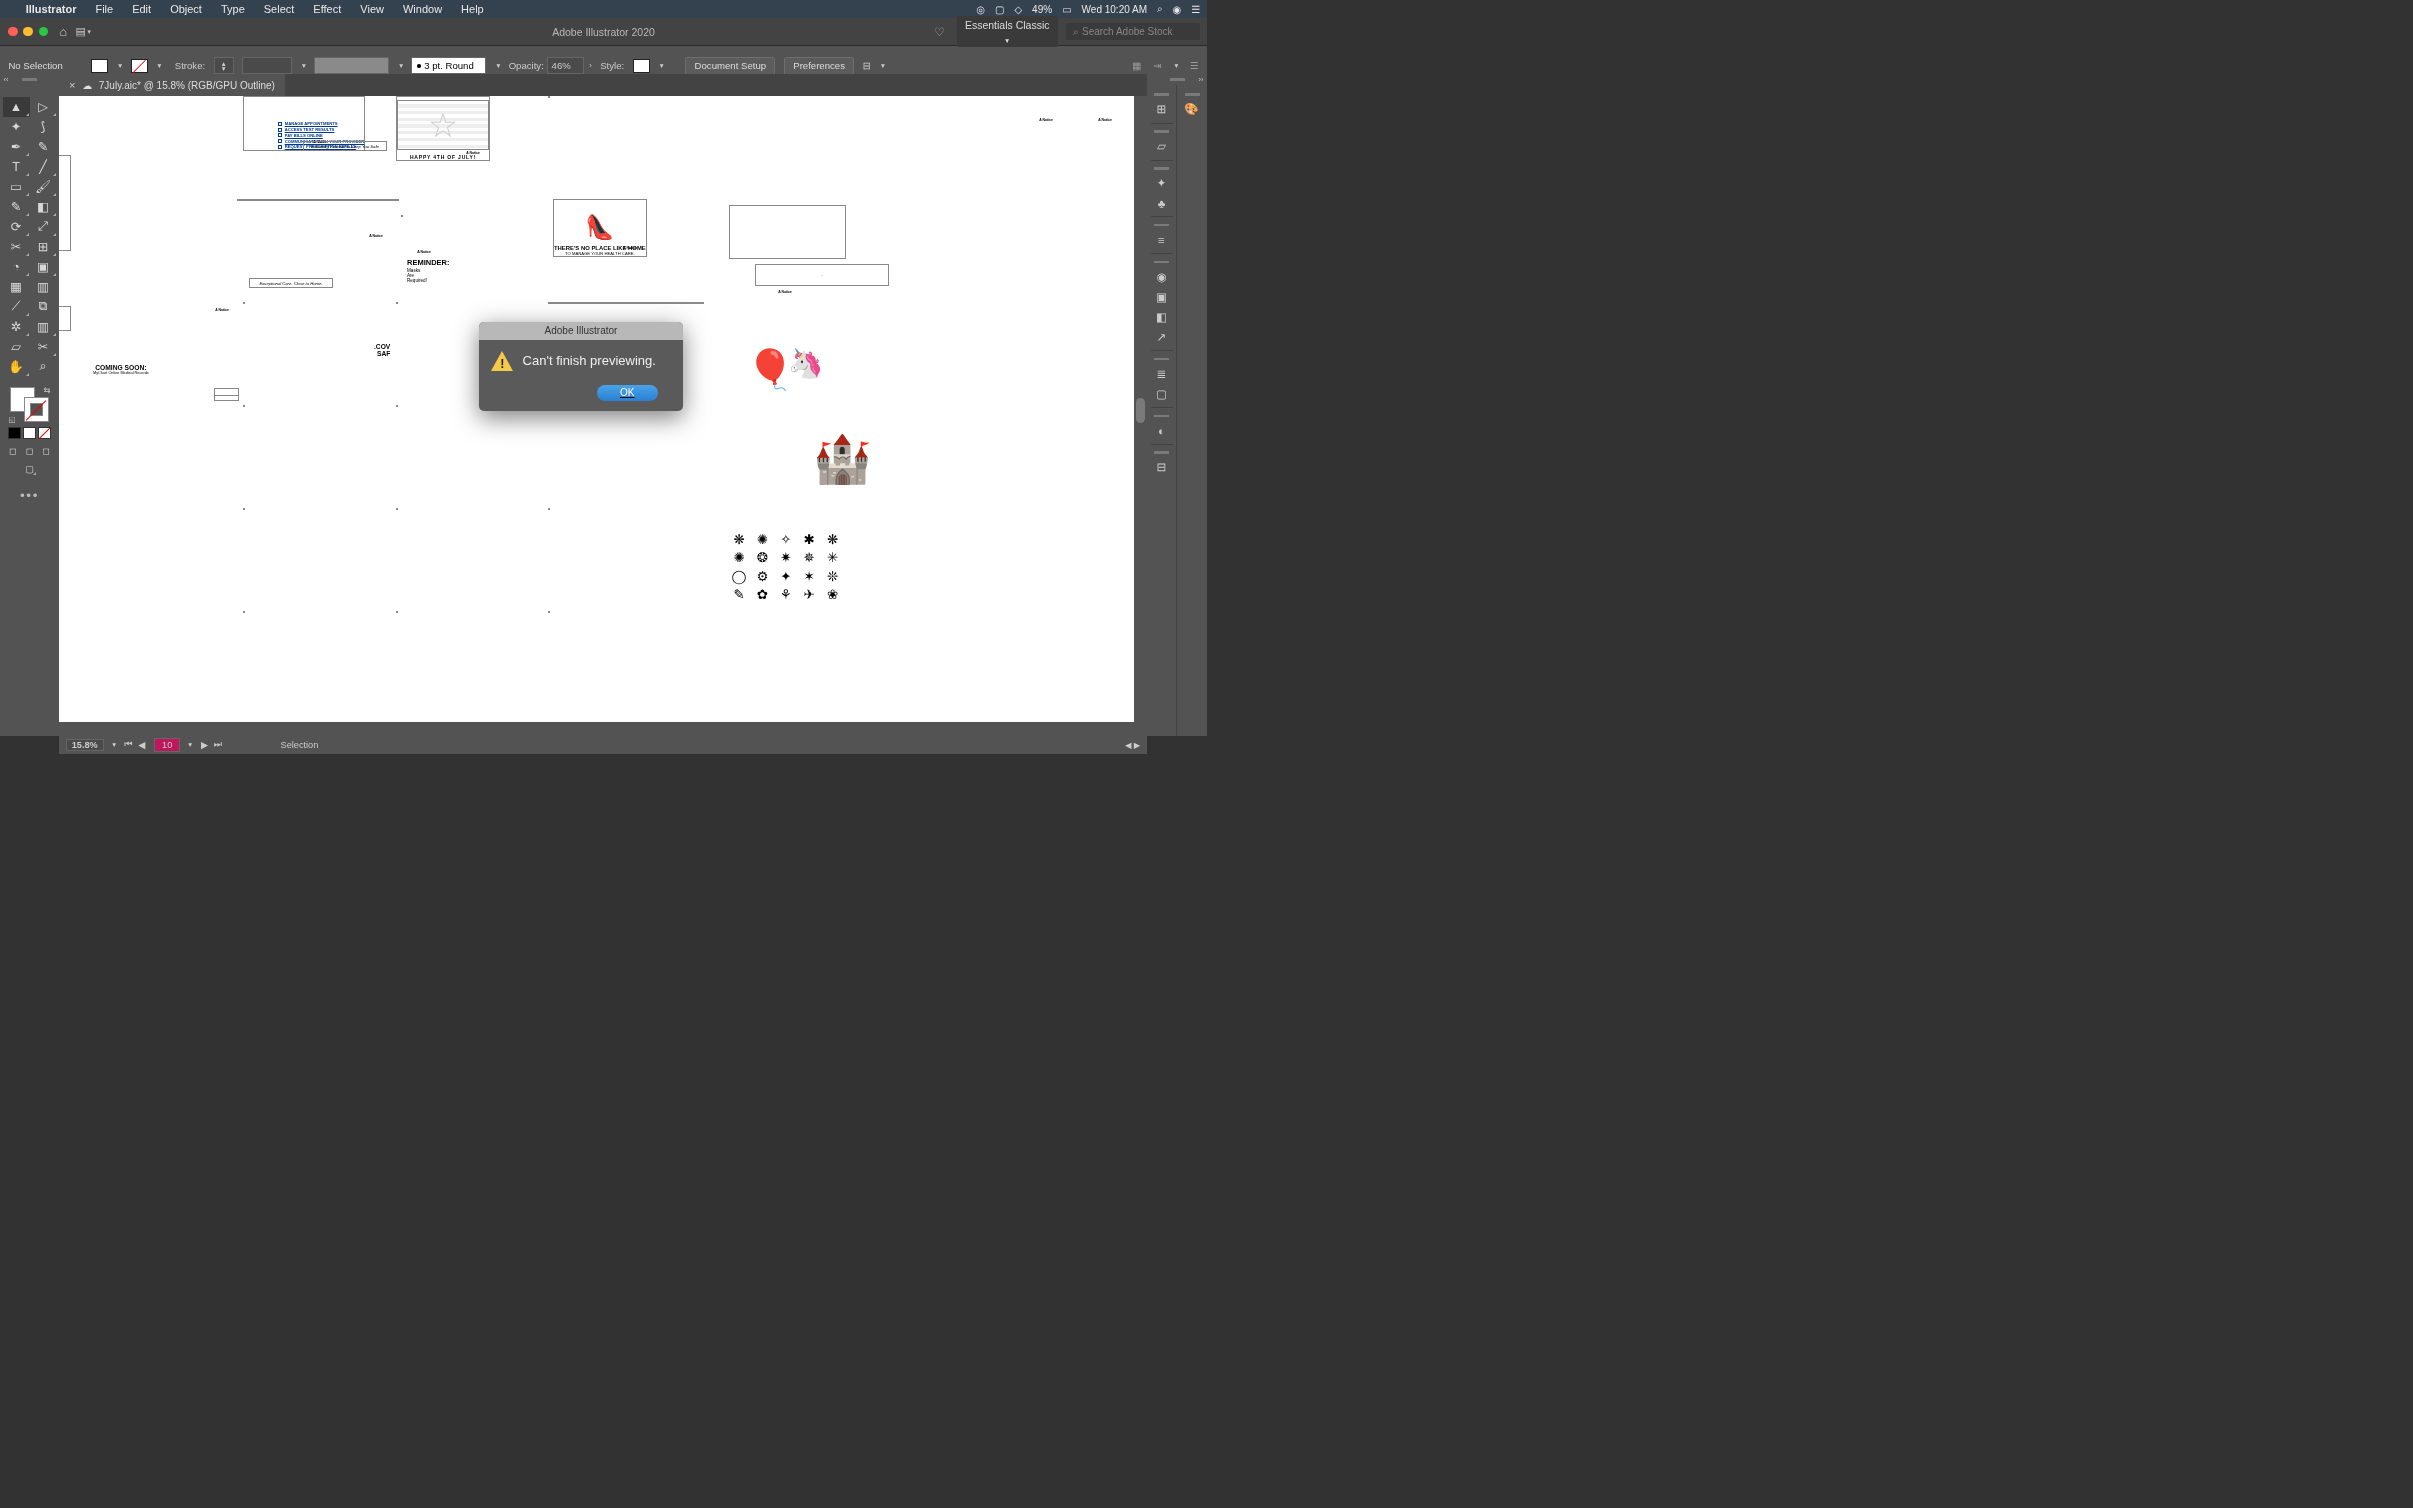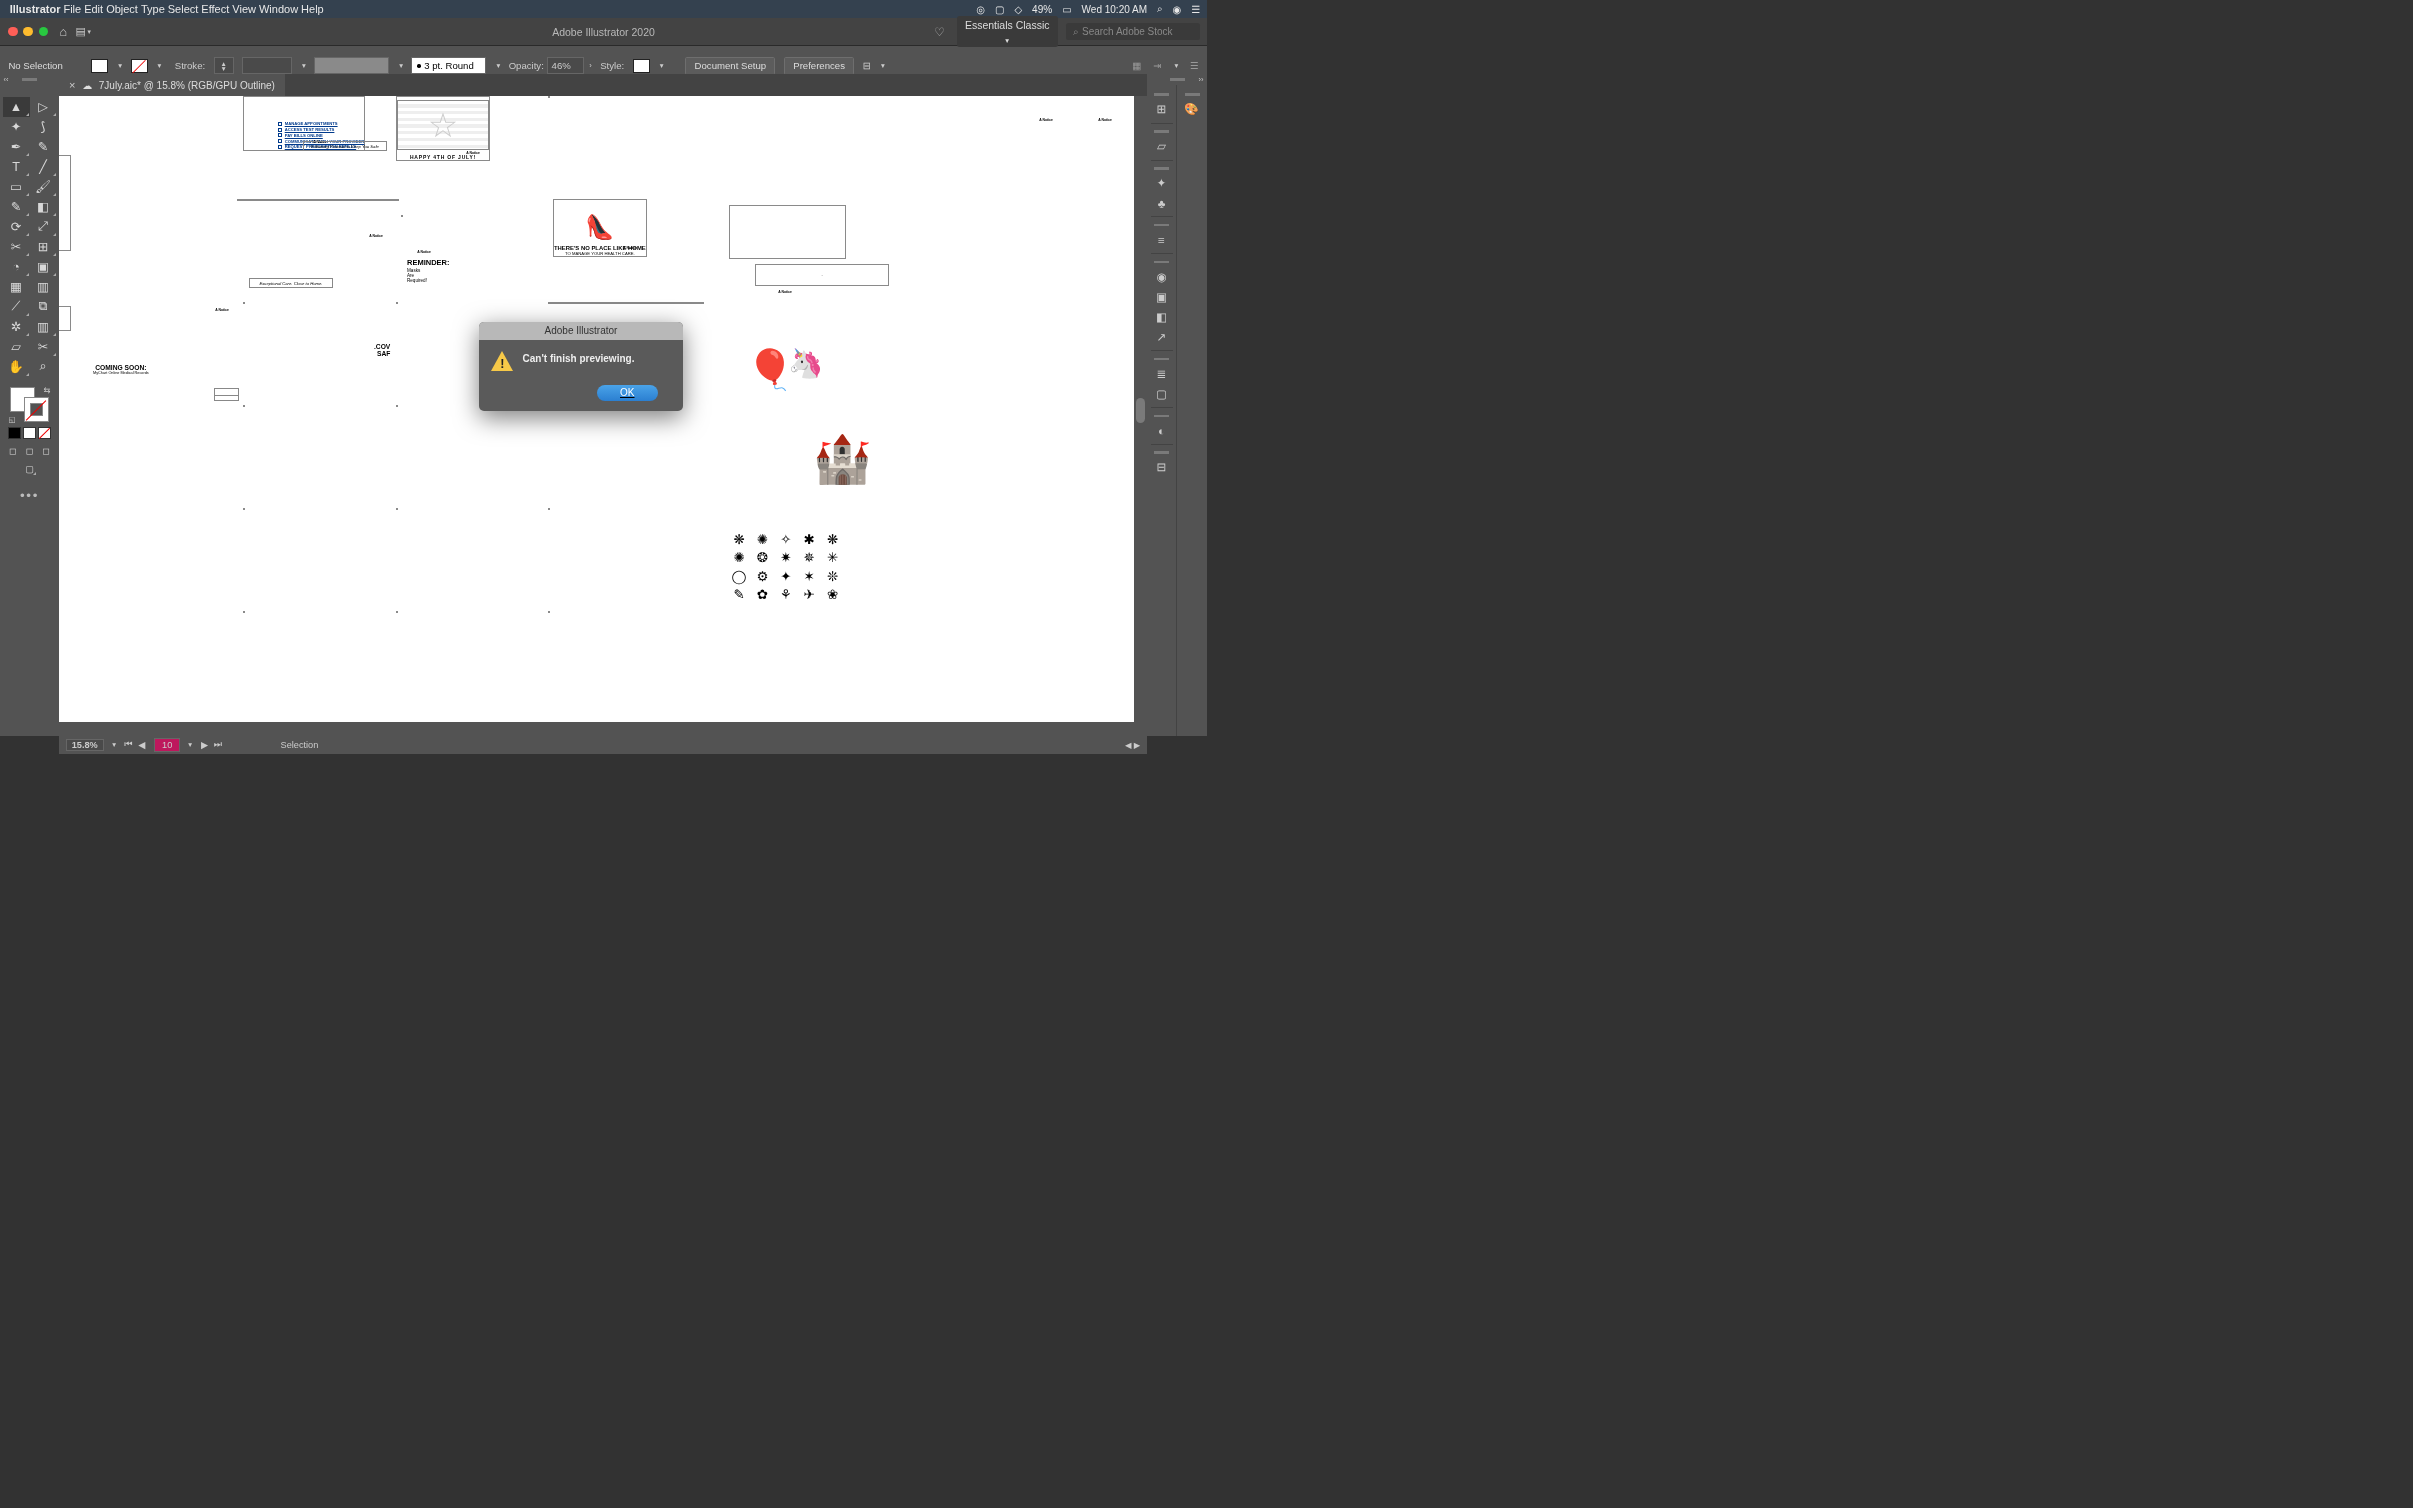--- a/index.html
+++ b/index.html
@@ -1,20 +1,20 @@
 <!DOCTYPE html>
 <html style="font-size:13.4px"><head>
 <meta charset="utf-8">
 <style>
 * { margin: 0; padding: 0; box-sizing: border-box; font-family: -apple-system, "Helvetica Neue", Arial, sans-serif; }
 body { width: 1207px; height: 754px; background: #323232; overflow: hidden; position: relative; }
 
 
 .menubar { height: 18.4px; background: #34414f; display: flex; align-items: center; color: #e8e8e8; font-size: 11px; padding: 0 6.7px; justify-content: space-between; }
-.menubar-left { display: flex; align-items: flex-end; gap: 3px; }
+.menubar-left { display: flex; align-items: flex-end; gap: 19px; }
 .menubar-left .app-name { font-weight: 600; }
 .menubar-right { display: flex; align-items: center; gap: 10px; font-size: 10px; }
 .apple-logo { font-size: 12.6px; }
 
 
 .titlebar { height: 27px; background: #434343; display: flex; align-items: center; position: relative; }
 .traffic-lights { display: flex; gap: 5.9px; padding-left: 8.4px; }
 .tlight { width: 9.2px; height: 9.2px; border-radius: 50%; }
 .tlight.red { background: #ff5f57; } .tlight.yellow { background: #febc2e; } .tlight.green { background: #28c840; }
 .home-icon { margin-left: 11.7px; color: #c8c8c8; font-size: 12.6px; }
@@ -105,21 +105,21 @@
 
 .frame{border:0.8px solid #888;}
 
 
 .modal{position:absolute; left:479px; top:322px; width:204px; background:#5a5a5a; border-radius:5px; box-shadow:0 6.7px 25px rgba(0,0,0,0.5); overflow:hidden;}
 .modal-title{background:#b8b8b8; color:#333; font-size:10px; text-align:center; padding:3.4px 0;}
 .modal-body{padding:11.7px 11.7px 10px; display:flex; gap:8.4px; align-items:flex-start;}
 .warn-icon{width:23.5px;height:23.5px; position:relative; flex-shrink:0;}
 .warn-tri{width:0;height:0;border-left:11.7px solid transparent;border-right:11.7px solid transparent;border-bottom:20px solid #f7c948;position:relative;}
 .warn-mark{position:absolute;left:50%;top:5.9px;transform:translateX(-50%);color:#222;font-weight:900;font-size:12.6px;}
-.modal-msg{color:#eee; font-size:10px; padding-top:1.7px;font-weight:bold;}
+.modal-msg{color:#eee; font-size:13px; padding-top:1.7px;}
 .modal-btns{display:flex;justify-content:flex-end;padding:0 25px 10px;text-decoration:underline;}
 .ok-btn{background:linear-gradient(#4aa3e8,#2b7fd1);color:#fff;border:none;border-radius:9.2px;padding:2.5px 23.5px;font-size:10px;}
 
 
 .statusbar{position:absolute;left:59px;right:60px;bottom:0;height:18.4px;background:#535353;display:flex;align-items:center;color:#ccc;font-size:9.2px;gap:6.7px;padding:0 6.7px;}
 .zoom-field{background:#4a4a4a;padding:0 5px;border:0.8px solid #666;font-weight:bold;}
 .nav-btns{display:flex;gap:1.7px;}
 .nav-b{width:11.7px;text-align:center;color:#ccc;}
 .ab-num{background:#be185d;padding:0.8px 6.7px;border:0.8px solid #666;}
 </style>

